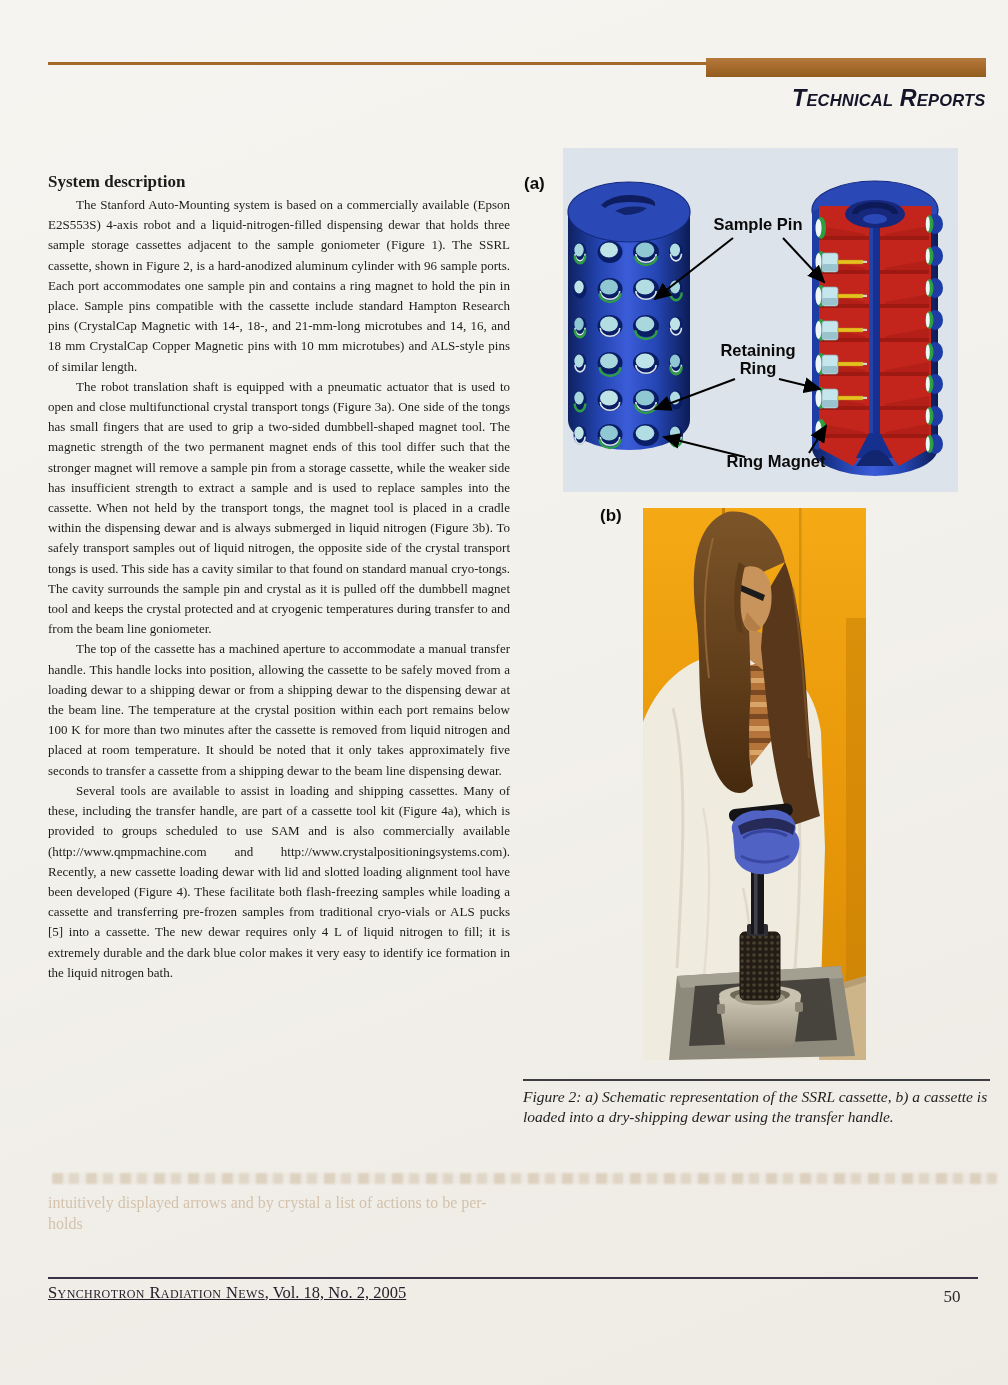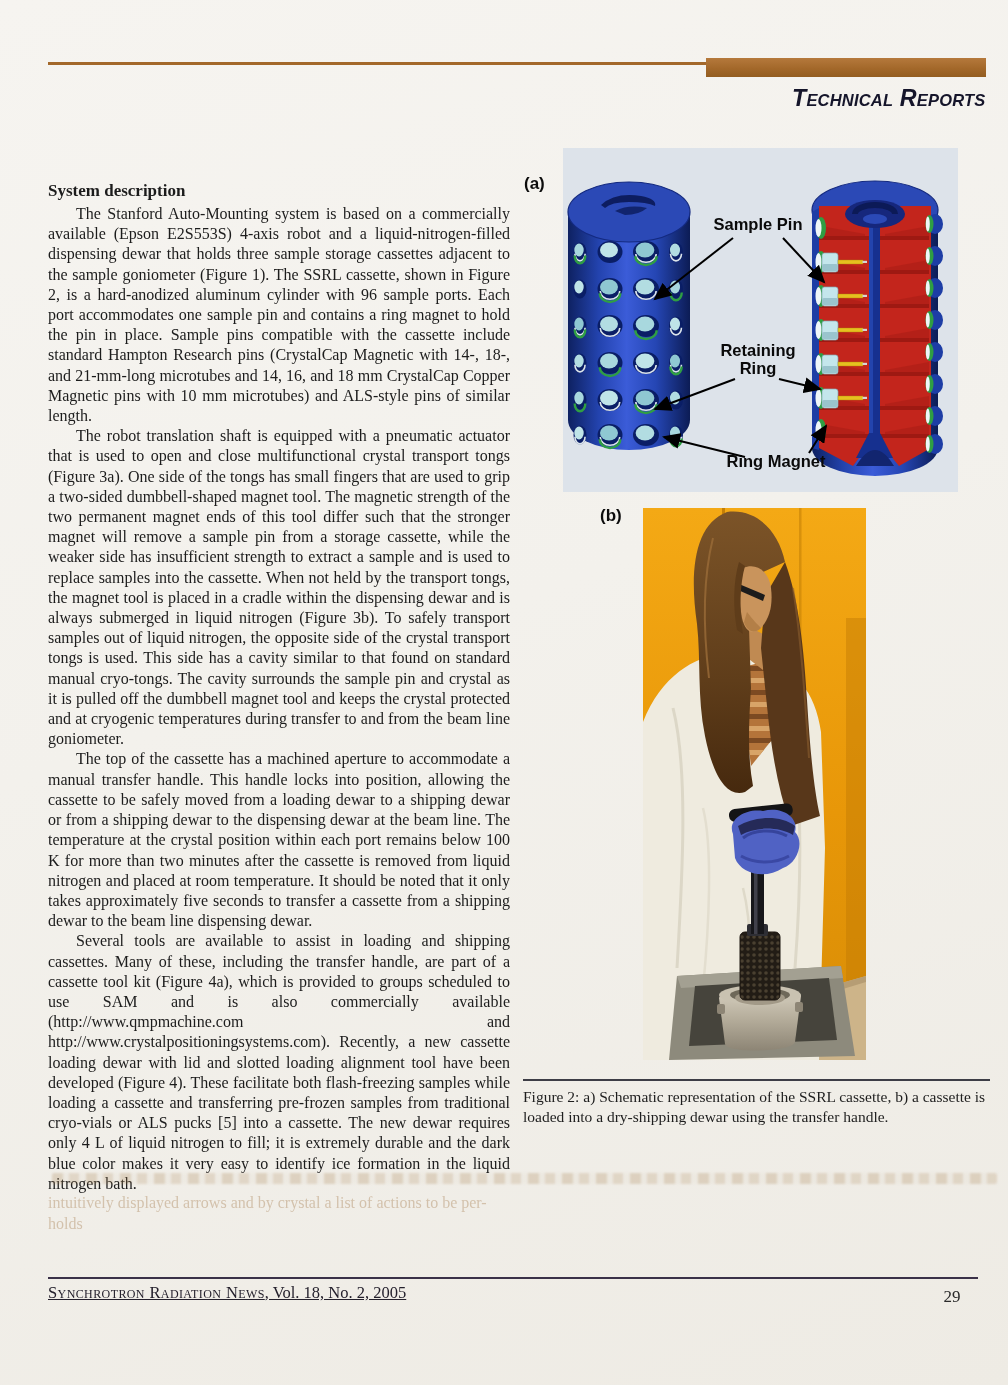--- a/index.html
+++ b/index.html
@@ -13,37 +13,37 @@
   .rule-thin{left:48px;top:62px;width:659px;height:3px;background:var(--accent_brown,#a3682a);}
   .rule-bar{left:706px;top:58px;width:280px;height:19px;
     background:linear-gradient(180deg,#b5793c 0%,#a3682a 55%,#935d20 100%);}
   .page-title{
     right:23px;top:84px;
     font-family:"Liberation Sans",sans-serif;font-style:italic;font-weight:bold;
     font-size:24px;font-variant:small-caps;letter-spacing:.2px;
     color:var(--title_color,#15152a);transform:scaleX(.97);transform-origin:right;
   }
   
-  .article{left:48px;top:181px;width:462px;color:var(--body_text,#1c1c1c);}
+  .article{left:48px;top:172px;width:462px;color:var(--body_text,#1c1c1c);}
   .article h2{font-size:17px;margin:0 0 3px 0;font-weight:bold;}
   .article p{
-    font-size:16px;line-height:20.2px;margin:0;text-align:justify;
+    font-size:13px;line-height:20.2px;margin:0;text-align:justify;
     text-indent:28px;hyphens:auto;-webkit-hyphens:auto;
   }
   
   .fig-label{font-family:"Liberation Sans",sans-serif;font-weight:bold;font-size:17px;color:#0c0c0c;}
   .fig-a{left:563px;top:148px;width:395px;height:344px;}
   .fig-b{left:643px;top:508px;width:223px;height:552px;}
   .lab-a{left:524px;top:174px;}
   .lab-b{left:600px;top:506px;}
   
   .caption-rule{left:523px;top:1079px;width:467px;height:2px;background:#3d3d46;}
   .caption{
     left:523px;top:1087px;width:478px;
-    font-size:15.5px;line-height:19.5px;color:#1e1e1e;
+    font-style:italic;font-size:15.5px;line-height:19.5px;color:#1e1e1e;
   }
   
   .ghost-strip{
     left:52px;top:1173px;width:945px;height:11px;border-radius:2px;
     background:repeating-linear-gradient(90deg,
       rgba(168,128,78,.26) 0 11px,rgba(168,128,78,.04) 11px 17px,
       rgba(168,128,78,.21) 17px 27px,rgba(168,128,78,.03) 27px 34px);
     filter:blur(1.2px);
   }
   .ghost-text{font-size:16px;color:rgba(162,122,74,.38);filter:blur(.7px);white-space:nowrap;}
@@ -392,13 +392,13 @@
 <div class="abs caption">Figure 2: a) Schematic representation of the SSRL cassette, b) a cassette is loaded into a dry-shipping dewar using the transfer handle.</div>
 
 <div class="abs ghost-strip"></div>
 <div class="abs ghost-text ghost-1">intuitively displayed arrows and by crystal a list of actions to be per-</div>
 <div class="abs ghost-text ghost-2">holds</div>
 
 <div class="abs footer-rule"></div>
 <div class="abs footer">
   <span class="jname">Synchrotron Radiation News</span><span>, Vol. 18, No. 2, 2005</span>
 </div>
-<div class="abs pagenum">29</div>
+<div class="abs pagenum">50</div>
 
 </body></html>

